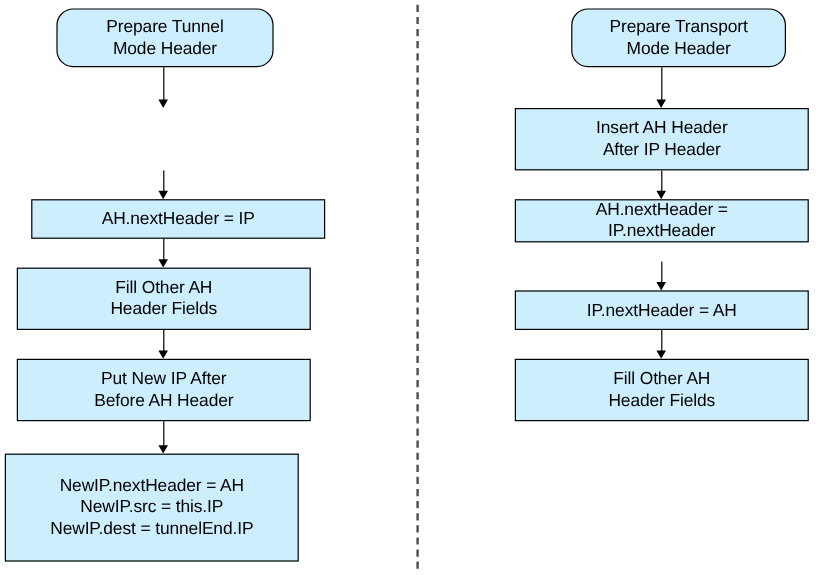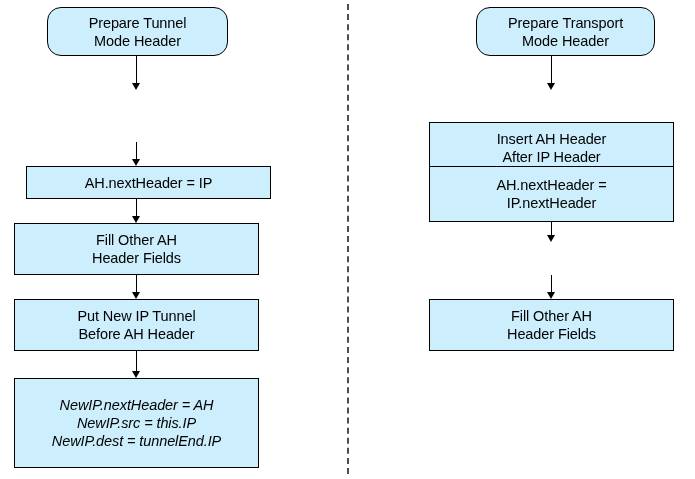--- a/index.html
+++ b/index.html
@@ -96,42 +96,43 @@
     </div>
     <div class="connector" style="left: 132px; top: 351px; height: 27px;">
       <div class="stem" style="height: 21px;"></div>
       <div class="head" style="top: 20px;"></div>
     </div>
     <div class="node rounded" style="left: 47px; top: 7px; width: 181px; height: 49px;"><span class="label">Prepare Tunnel
 Mode Header</span></div>
     <div class="node" style="left: 14px; top: 166px; width: 245px; height: 33px; margin-left: 12px;"><span class="label">AH.nextHeader = IP</span></div>
     <div class="node" style="left: 14px; top: 223px; width: 245px; height: 52px;"><span class="label">Fill Other AH
 Header Fields</span></div>
-    <div class="node" style="left: 14px; top: 299px; width: 245px; height: 52px;"><span class="label">Put New IP Tunnel
+    <div class="node" style="left: 14px; top: 299px; width: 245px; height: 52px;"><span class="label">Put New IP After
 Before AH Header</span></div>
-    <div class="node" style="left: 14px; top: 378px; width: 245px; height: 90px; font-style: italic;"><span class="label">NewIP.nextHeader = AH
+    <div class="node" style="left: 4px; top: 378px; width: 245px; height: 90px;"><span class="label">NewIP.nextHeader = AH
 NewIP.src = this.IP
 NewIP.dest = tunnelEnd.IP</span></div>
     <div class="connector" style="left: 547px; top: 56px; height: 34px;">
       <div class="stem" style="height: 28px;"></div>
       <div class="head" style="top: 27px;"></div>
     </div>
     <div class="connector" style="left: 547px; top: 142px; height: 24px;">
       <div class="stem" style="height: 18px;"></div>
       <div class="head" style="top: 17px;"></div>
     </div>
     <div class="connector" style="left: 547px; top: 218px; height: 24px;">
       <div class="stem" style="height: 18px;"></div>
       <div class="head" style="top: 17px;"></div>
     </div>
     <div class="connector" style="left: 547px; top: 275px; height: 24px;">
       <div class="stem" style="height: 18px;"></div>
       <div class="head" style="top: 17px;"></div>
     </div>
     <div class="node rounded" style="left: 476px; top: 7px; width: 179px; height: 49px;"><span class="label">Prepare Transport
 Mode Header</span></div>
-    <div class="node" style="left: 429px; top: 90px; width: 245px; height: 52px; margin-top: 32px;"><span class="label">Insert AH Header
+    <div class="node" style="left: 429px; top: 90px; width: 245px; height: 52px;"><span class="label">Insert AH Header
 After IP Header</span></div>
-    <div class="node" style="left: 429px; top: 166px; width: 245px; height: 56px;"><span class="label">AH.nextHeader =
+    <div class="node" style="left: 429px; top: 166px; width: 245px; height: 36px;"><span class="label">AH.nextHeader =
 IP.nextHeader</span></div>
+    <div class="node" style="left: 429px; top: 242px; width: 245px; height: 33px;"><span class="label">IP.nextHeader = AH</span></div>
     <div class="node" style="left: 429px; top: 299px; width: 245px; height: 52px;"><span class="label">Fill Other AH
 Header Fields</span></div>
   </div>
 
 </body></html>

